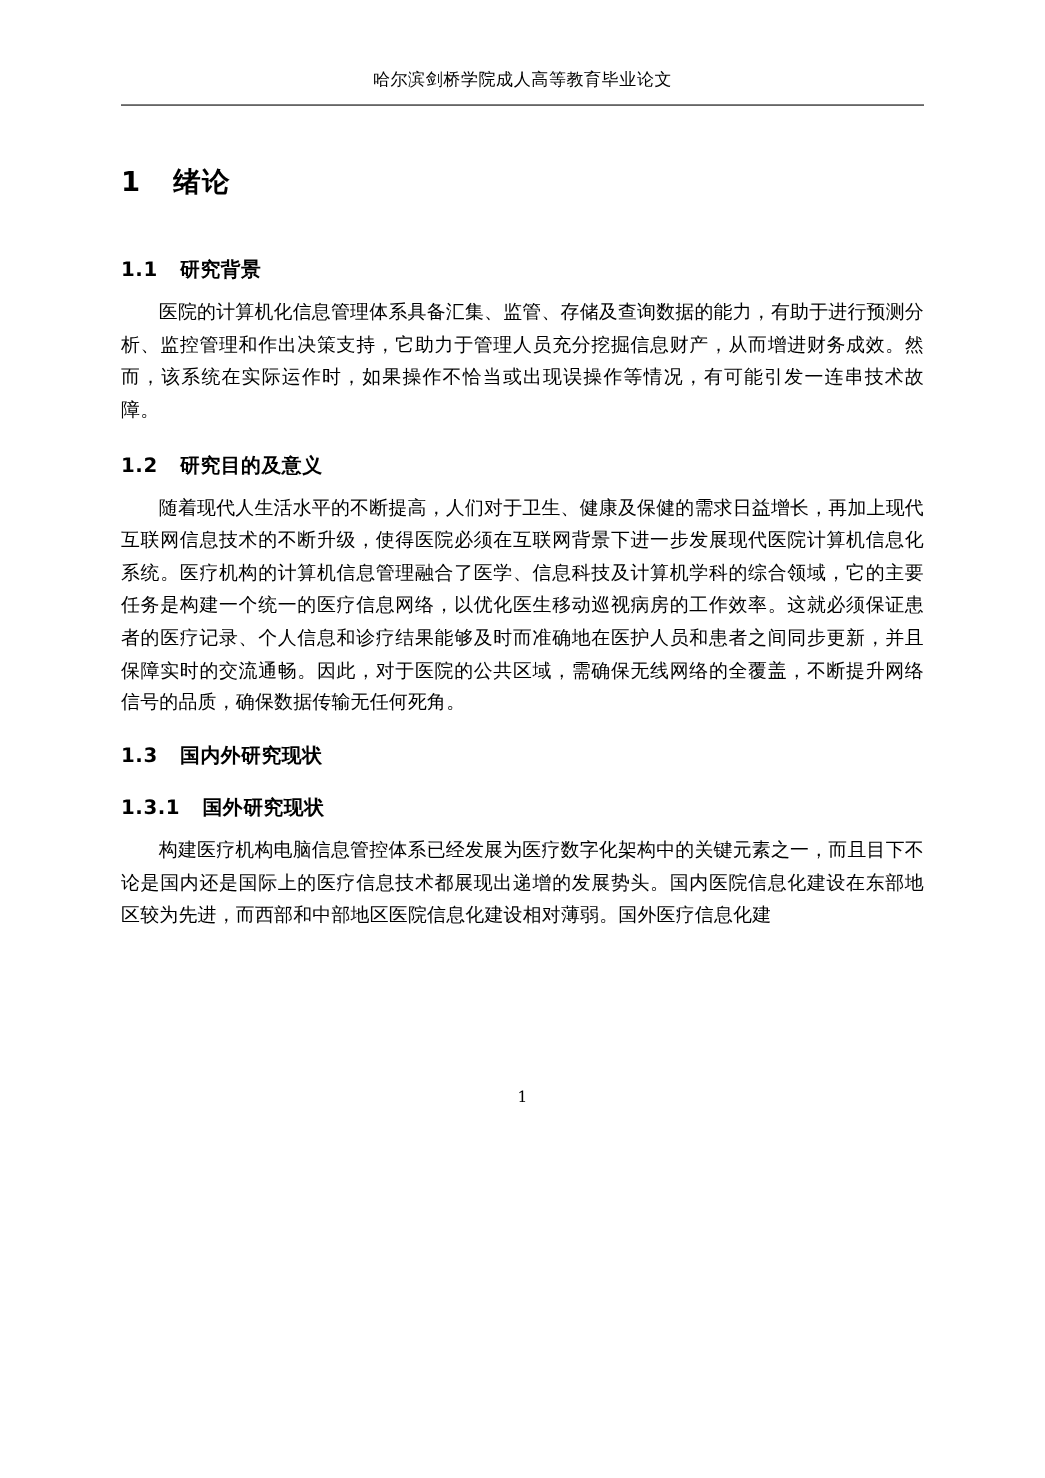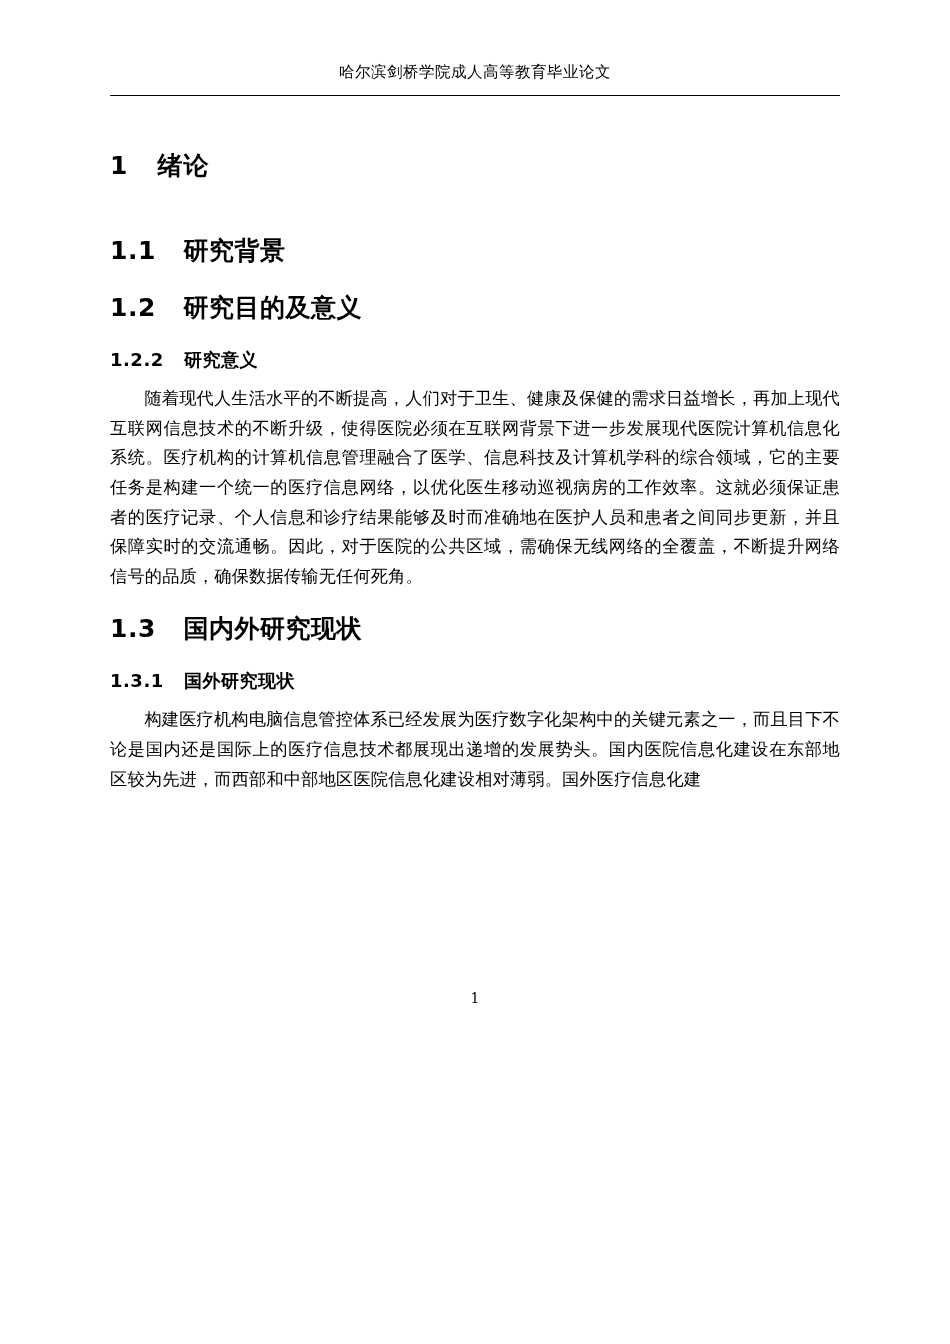--- a/index.html
+++ b/index.html
@@ -40,21 +40,21 @@
   h1.chapter {
     font-family: "DejaVu Sans", "Liberation Sans", sans-serif;
     font-size: 25px;
     font-weight: bold;
     margin: 0 0 0 0;
     letter-spacing: 1px;
     line-height: 1.4;
   }
   h2.sec {
     font-family: "DejaVu Sans", "Liberation Sans", sans-serif;
-    font-size: 25px;
+    font-size: 18px;
     font-weight: bold;
     margin: 50px 0 0 0;
     letter-spacing: 0.5px;
     line-height: 1.4;
   }
   h3.subsec {
     font-family: "DejaVu Sans", "Liberation Sans", sans-serif;
     font-size: 18px;
     font-weight: bold;
     margin: 22px 0 0 0;
@@ -94,31 +94,28 @@
 
     <h1 class="chapter">
       <span>1</span>
       &nbsp;&nbsp;<span>绪论</span>
     </h1>
 
     <h2 class="sec">
       <span>1.1</span>
       &nbsp;&nbsp;<span>研究背景</span>
     </h2>
+    <p class="body">医院的计算机化信息管理体系具备汇集、监管、存储及查询数据的能力，有助于进行预测分析、监控管理和作出决策支持，它助力于管理人员充分挖掘信息财产，从而增进财务成效。然而，该系统在实际运作时，如果操作不恰当或出现误操作等情况，有可能引发一连串技术故障。</p>
 
     <h2 class="sec" style="margin-top:22px;">
       <span>1.2</span>
       &nbsp;&nbsp;<span>研究目的及意义</span>
     </h2>
 
 
-    <h3 class="subsec">
-      <span>1.2.2</span>
-      &nbsp;&nbsp;<span>研究意义</span>
-    </h3>
     <p class="body">随着现代人生活水平的不断提高，人们对于卫生、健康及保健的需求日益增长，再加上现代互联网信息技术的不断升级，使得医院必须在互联网背景下进一步发展现代医院计算机信息化系统。医疗机构的计算机信息管理融合了医学、信息科技及计算机学科的综合领域，它的主要任务是构建一个统一的医疗信息网络，以优化医生移动巡视病房的工作效率。这就必须保证患者的医疗记录、个人信息和诊疗结果能够及时而准确地在医护人员和患者之间同步更新，并且保障实时的交流通畅。因此，对于医院的公共区域，需确保无线网络的全覆盖，不断提升网络信号的品质，确保数据传输无任何死角。</p>
 
     <h2 class="sec" style="margin-top:20px;">
       <span>1.3</span>
       &nbsp;&nbsp;<span>国内外研究现状</span>
     </h2>
 
     <h3 class="subsec">
       <span>1.3.1</span>
       &nbsp;&nbsp;<span>国外研究现状</span>

